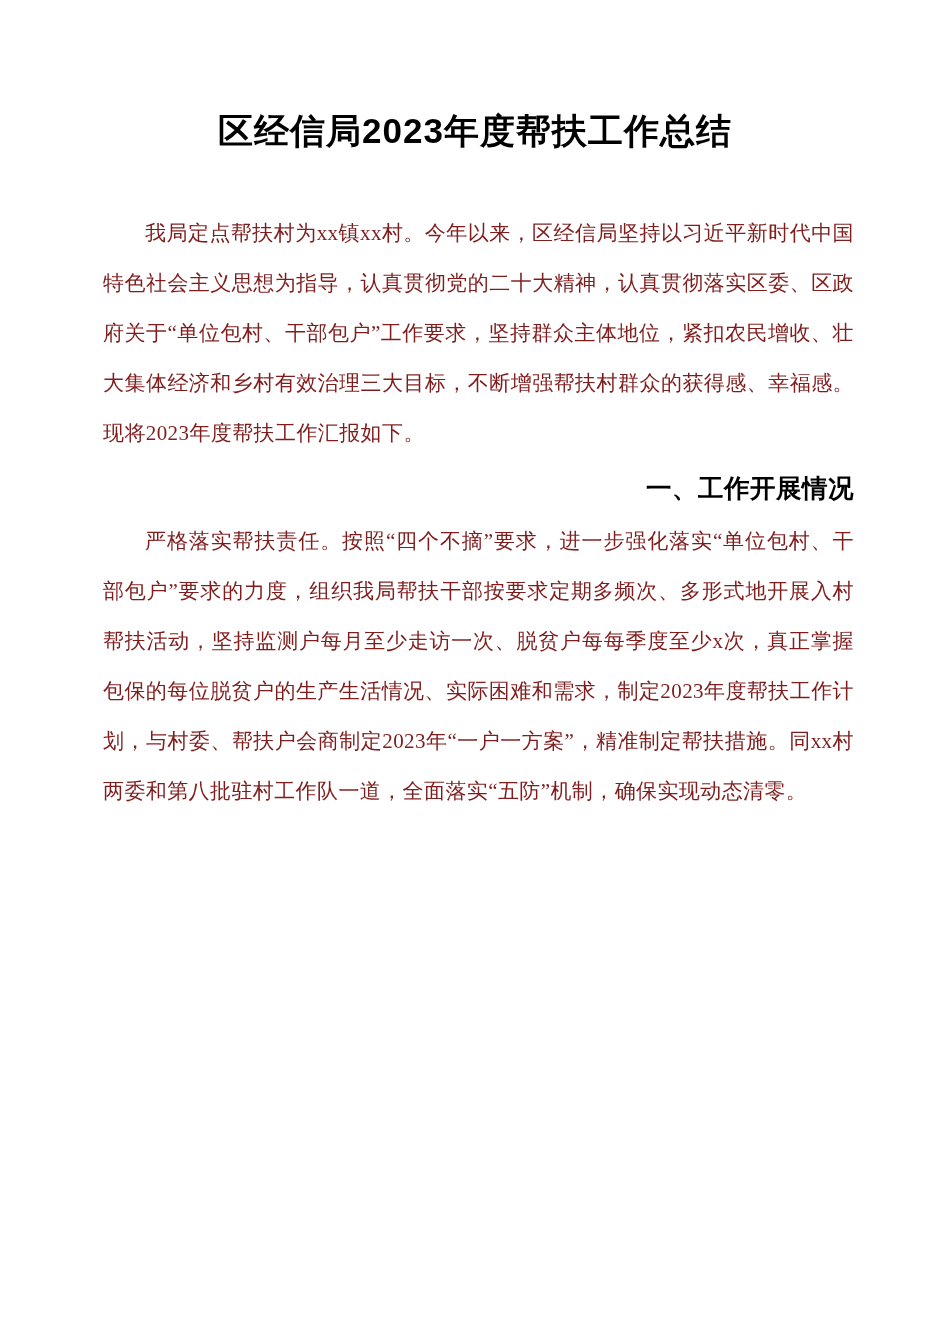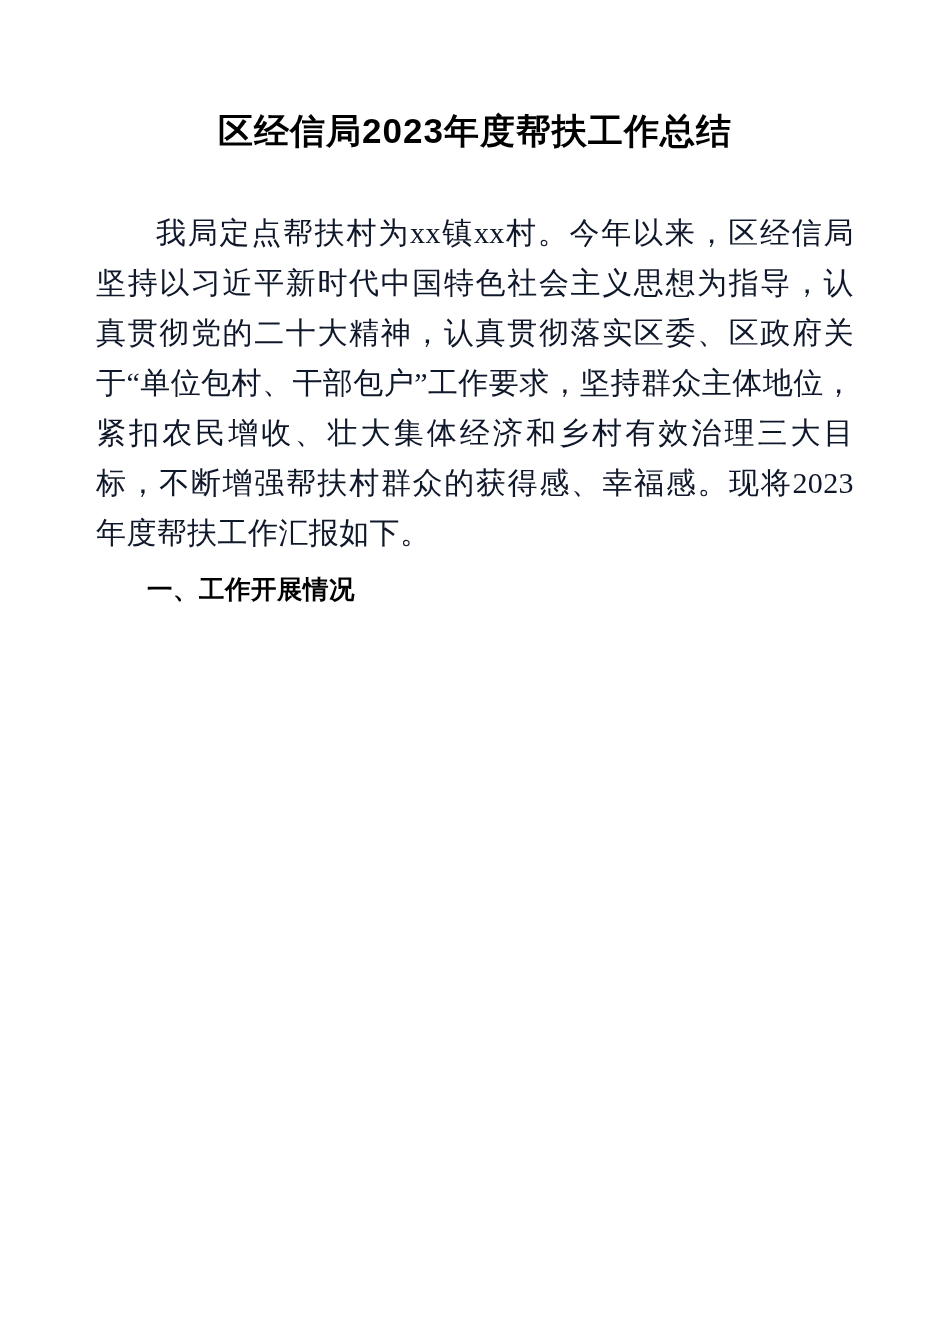--- a/index.html
+++ b/index.html
@@ -26,40 +26,42 @@
     font-family: "Liberation Sans", sans-serif;
     font-weight: bold;
     font-size: 35px;
     text-align: center;
     letter-spacing: 1px;
     margin: 0 0 54px 0;
     line-height: 1.3;
     color: #000;
   }
   .para {
-    font-size: 30px;
+    font-size: 21px;
     line-height: 50px;
     text-align: justify;
     text-justify: inter-ideograph;
     text-indent: 2em;
-    margin: 0 0 2px 0;
+    margin: 0 0 2px 7px;
     letter-spacing: 0.4px;
-    color: #0f172a;
+    color: #7f1d1d;
   }
   .heading {
-    font-family: Liberation Sans, sans-serif;
+    font-family: Liberation Serif, serif;
     font-weight: bold;
     font-size: 25.5px;
     line-height: 50px;
     text-indent: 2em;
     margin: 6px 0 2px 0;
     letter-spacing: 0.5px;
     color: #000;
+    text-align: right;
   }
 </style>
 </head>
 <body>
 
 <div class="page">
   <h1 class="doc-title">区经信局2023年度帮扶工作总结</h1>
   <p class="para">我局定点帮扶村为xx镇xx村。今年以来，区经信局坚持以习近平新时代中国特色社会主义思想为指导，认真贯彻党的二十大精神，认真贯彻落实区委、区政府关于“单位包村、干部包户”工作要求，坚持群众主体地位，紧扣农民增收、壮大集体经济和乡村有效治理三大目标，不断增强帮扶村群众的获得感、幸福感。现将2023年度帮扶工作汇报如下。</p>
   <p class="heading">一、工作开展情况</p>
+  <p class="para">严格落实帮扶责任。按照“四个不摘”要求，进一步强化落实“单位包村、干部包户”要求的力度，组织我局帮扶干部按要求定期多频次、多形式地开展入村帮扶活动，坚持监测户每月至少走访一次、脱贫户每每季度至少x次，真正掌握包保的每位脱贫户的生产生活情况、实际困难和需求，制定2023年度帮扶工作计划，与村委、帮扶户会商制定2023年“一户一方案”，精准制定帮扶措施。同xx村两委和第八批驻村工作队一道，全面落实“五防”机制，确保实现动态清零。</p>
 </div>
 
 </body></html>

